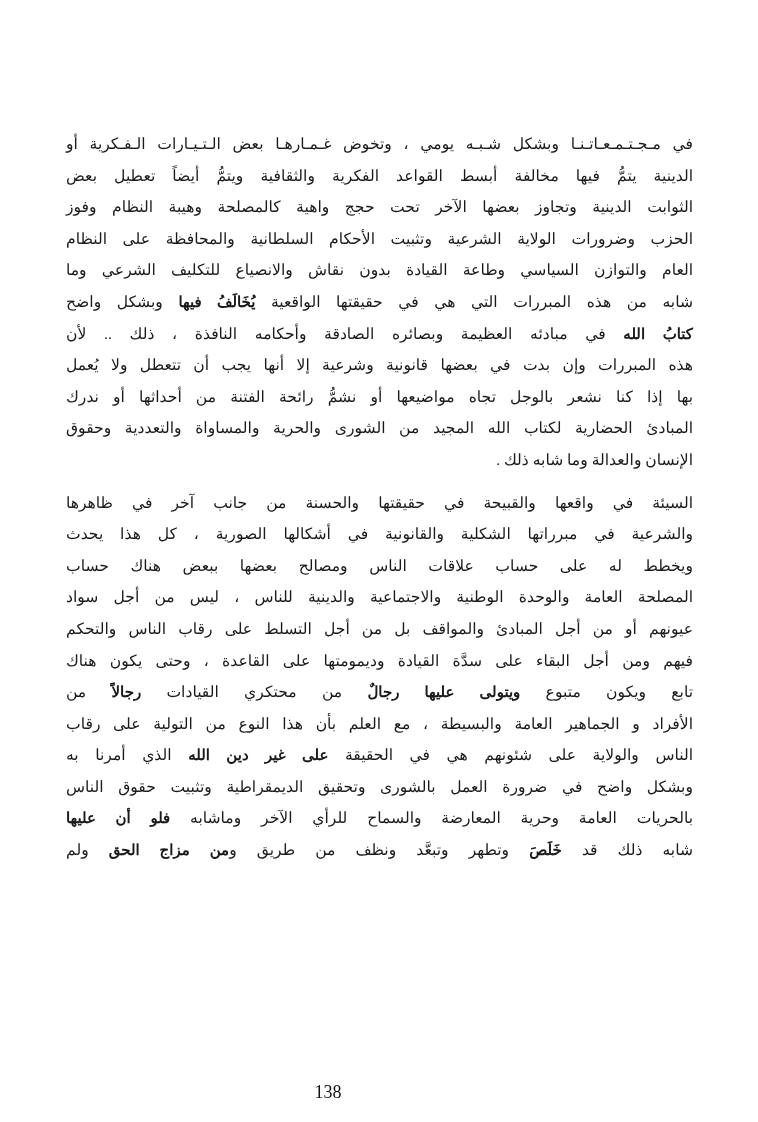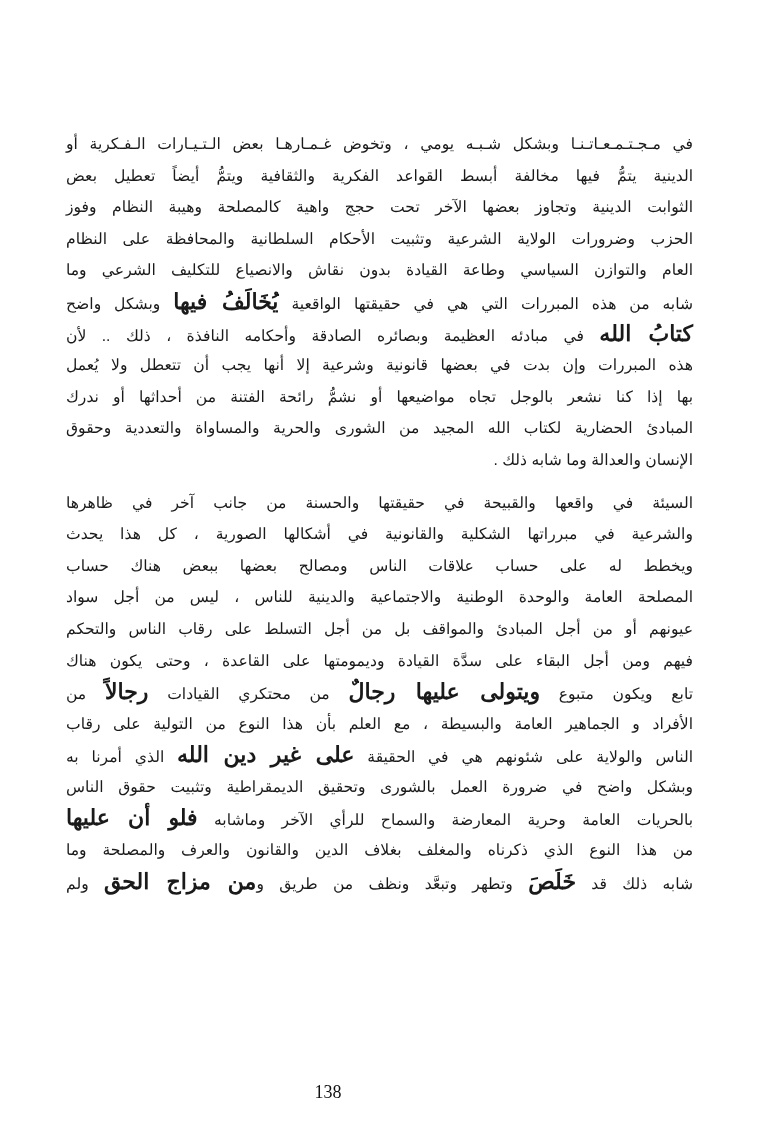--- a/index.html
+++ b/index.html
@@ -13,21 +13,21 @@
       position: relative;
       overflow: hidden;
       color: #1a1a1a;
     }
     .page-body {
       position: absolute;
       top: 128px;
       left: 66px;
       width: 627px;
       direction: rtl;
-      font-family: Liberation Sans, sans-serif;
+      font-family: Liberation Serif, serif;
       font-size: 15.6px;
     }
     .line {
       display: block;
       height: 31.6px;
       line-height: 31.6px;
       white-space: nowrap;
       text-align: justify;
       text-align-last: justify;
       overflow: visible;
@@ -42,21 +42,21 @@
       margin-top: 11px;
     }
     .para.indent .line.first {
       padding-right: 20px;
     }
     .seg {
       white-space: pre;
     }
     .seg.bold {
       font-weight: bold;
-      font-size: 22px;
+      font-size: 15px;
       margin-top: 48px;
     }
     .page-number {
       position: absolute;
       top: 1082px;
       left: 0;
       width: 656px;
       text-align: center;
       font-family: "Liberation Serif", serif;
       font-size: 18px;
@@ -85,18 +85,17 @@
       <span class="line"><span class="seg">والشرعية في مبرراتها الشكلية والقانونية في أشكالها الصورية ، كل هذا يحدث</span></span>
       <span class="line"><span class="seg">ويخطط له على حساب علاقات الناس ومصالح بعضها ببعض هناك حساب</span></span>
       <span class="line"><span class="seg">المصلحة العامة والوحدة الوطنية والاجتماعية والدينية للناس ، ليس من أجل سواد</span></span>
       <span class="line"><span class="seg">عيونهم أو من أجل المبادئ والمواقف بل من أجل التسلط على رقاب الناس والتحكم</span></span>
       <span class="line"><span class="seg">فيهم ومن أجل البقاء على سدَّة القيادة وديمومتها على القاعدة ، وحتى يكون هناك</span></span>
       <span class="line"><span class="seg">تابع ويكون متبوع </span><span class="seg bold">ويتولى عليها رجالٌ</span><span class="seg"> من محتكري القيادات </span><span class="seg bold">رجالاً</span><span class="seg"> من</span></span>
       <span class="line"><span class="seg">الأفراد و الجماهير العامة والبسيطة ، مع العلم بأن هذا النوع من التولية على رقاب</span></span>
       <span class="line"><span class="seg">الناس والولاية على شئونهم هي في الحقيقة </span><span class="seg bold">على غير دين الله</span><span class="seg"> الذي أمرنا به</span></span>
       <span class="line"><span class="seg">وبشكل واضح في ضرورة العمل بالشورى وتحقيق الديمقراطية وتثبيت حقوق الناس</span></span>
       <span class="line"><span class="seg">بالحريات العامة وحرية المعارضة والسماح للرأي الآخر وماشابه </span><span class="seg bold">فلو أن عليها</span></span>
-      <span class="line"><span class="seg">من هذا النوع الذي ذكرناه والمغلف بغلاف الدين والقانون والعرف والمصلحة وما</span></span>
       <span class="line"><span class="seg">شابه ذلك قد </span><span class="seg bold">خَلَصَ</span><span class="seg"> وتطهر وتبعَّد ونظف من طريق و</span><span class="seg bold">من مزاج الحق</span><span class="seg"> ولم</span></span>
     </div>
   </div>
 
 <div class="page-number">138</div>
 
 </body></html>

